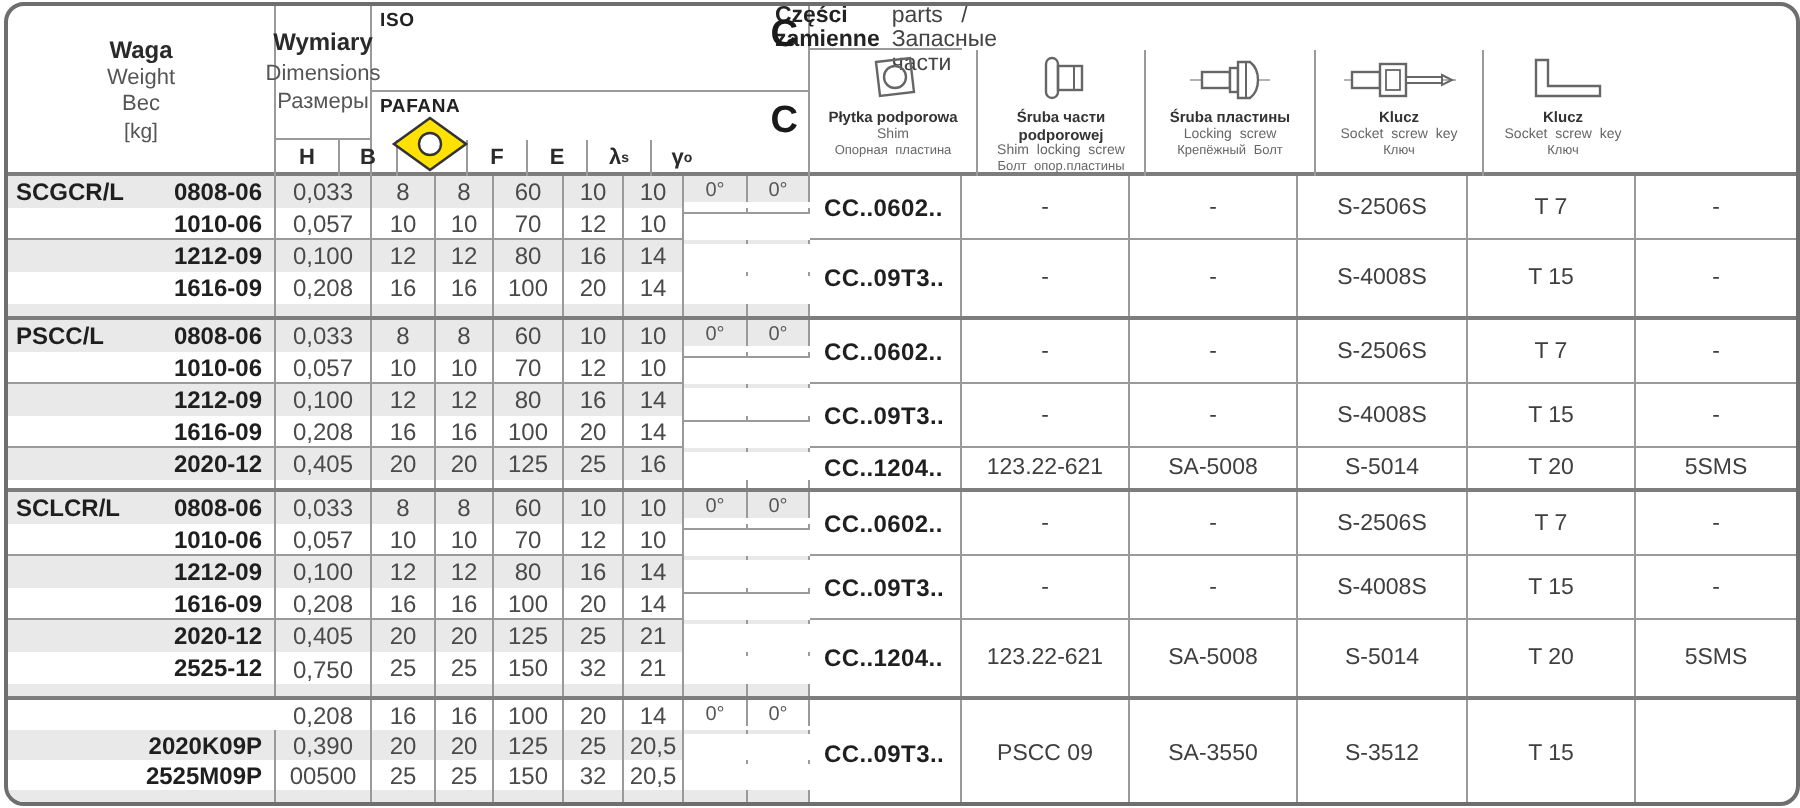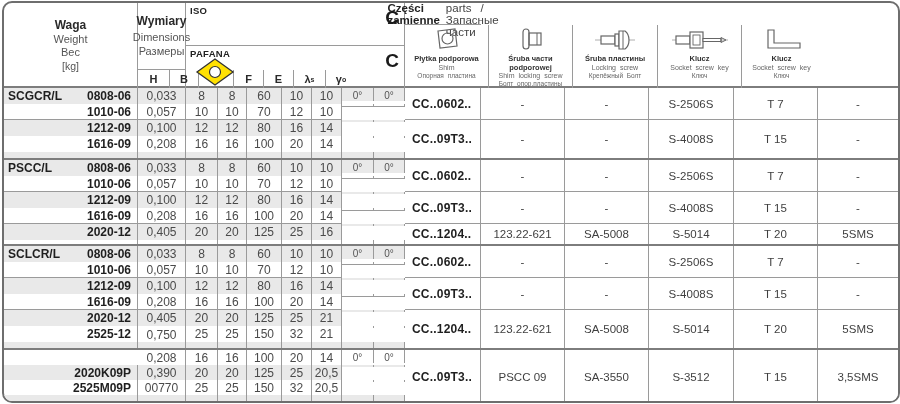--- a/index.html
+++ b/index.html
@@ -793,21 +793,21 @@
           </div>
           <div class="cell  shade" style="grid-area: 2 / 7;">
             <span>20,5</span>
           </div>
           <div class="cell deg shade" style="grid-area: 2 / 8;"></div>
           <div class="cell deg shade" style="grid-area: 2 / 9;"></div>
           <div class="cell des" style="grid-area: 3 / 1;">
             <span class="size">2525M09P</span>
           </div>
           <div class="cell " style="grid-area: 3 / 2;">
-            <span>00770</span>
+            <span>00500</span>
           </div>
           <div class="cell " style="grid-area: 3 / 3;">
             <span>25</span>
           </div>
           <div class="cell " style="grid-area: 3 / 4;">
             <span>25</span>
           </div>
           <div class="cell " style="grid-area: 3 / 5;">
             <span>150</span>
           </div>
@@ -836,20 +836,17 @@
           </div>
           <div class="cell spv" style="grid-area: 1 / 12 / span 4;">
             <span>SA-3550</span>
           </div>
           <div class="cell spv" style="grid-area: 1 / 13 / span 4;">
             <span>S-3512</span>
           </div>
           <div class="cell spv" style="grid-area: 1 / 14 / span 4;">
             <span>T 15</span>
           </div>
-          <div class="cell spv lastcol" style="grid-area: 1 / 15 / span 4;">
-            <span>3,5SMS</span>
-          </div>
         </div>
       </div>
 
   </div>
 </div>
 
 </body></html>

